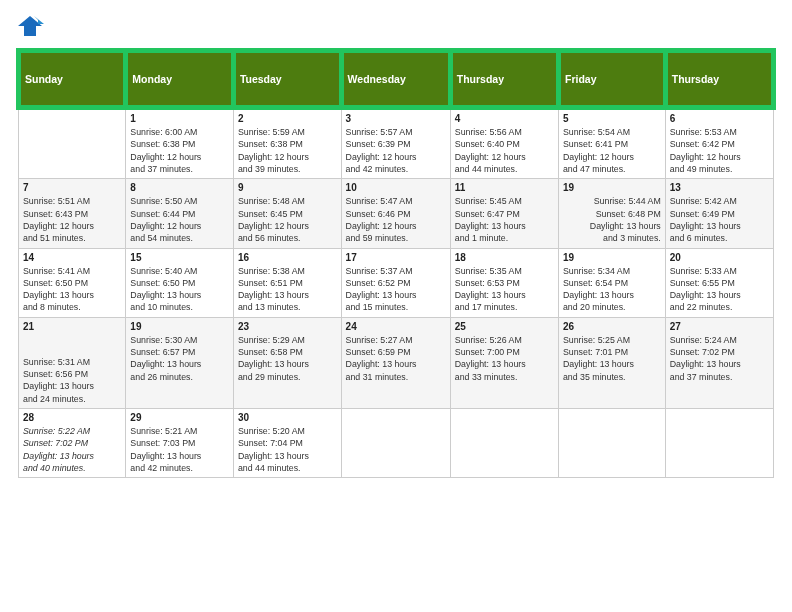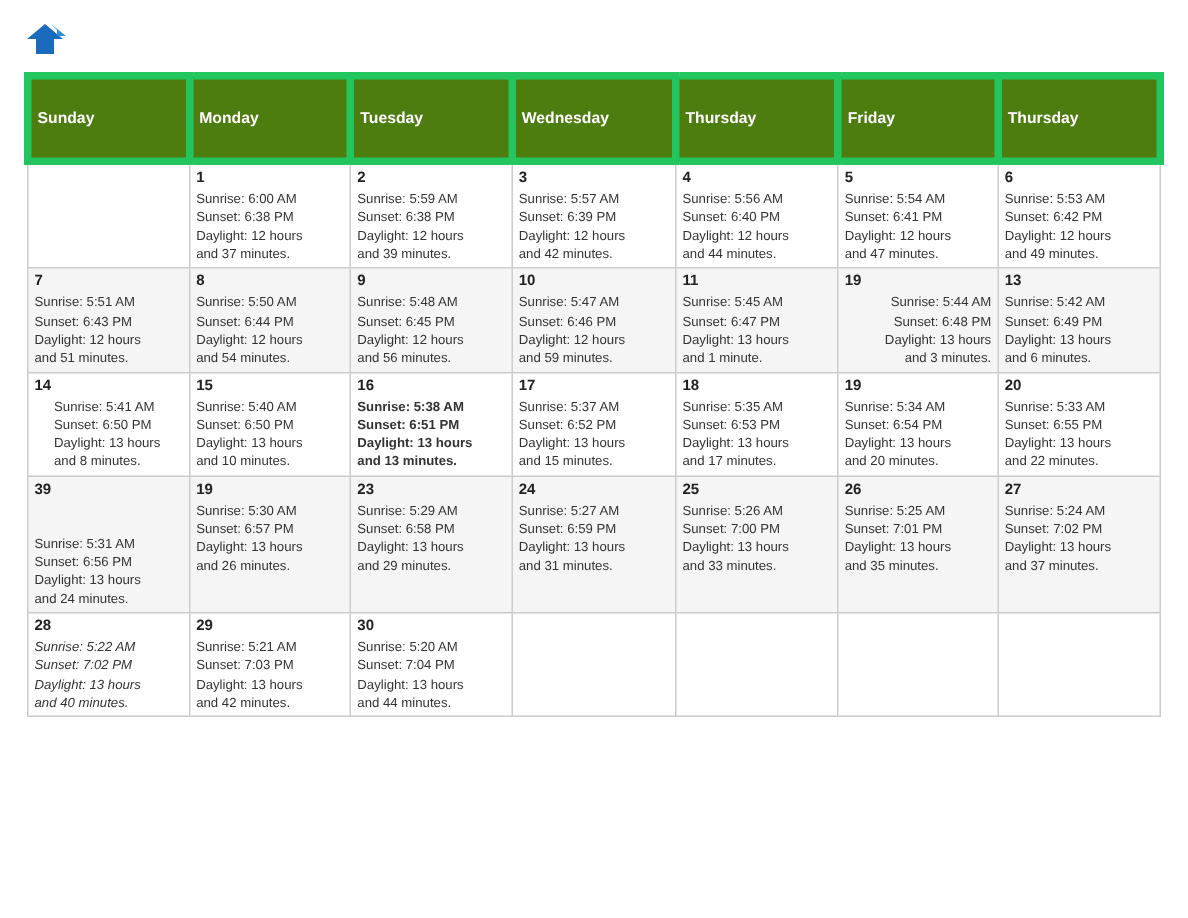--- a/index.html
+++ b/index.html
@@ -226,35 +226,35 @@
             <div class="day-number">13</div>
             <div class="day-info" style="white-space: pre-line;">Sunrise: 5:42 AM
 Sunset: 6:49 PM
 Daylight: 13 hours
 and 6 minutes.</div>
           </td>
         </tr>
         <tr class="row-white">
           <td>
             <div class="day-number">14</div>
-            <div class="day-info" style="white-space: pre-line; margin-left: 13px;">Sunrise: 5:41 AM
+            <div class="day-info" style="white-space: pre-line;">Sunrise: 5:41 AM
 Sunset: 6:50 PM
 Daylight: 13 hours
 and 8 minutes.</div>
           </td>
           <td>
             <div class="day-number">15</div>
             <div class="day-info" style="white-space: pre-line;">Sunrise: 5:40 AM
 Sunset: 6:50 PM
 Daylight: 13 hours
 and 10 minutes.</div>
           </td>
           <td>
             <div class="day-number">16</div>
-            <div class="day-info" style="white-space: pre-line; font-weight: bold;">Sunrise: 5:38 AM
+            <div class="day-info" style="white-space: pre-line;">Sunrise: 5:38 AM
 Sunset: 6:51 PM
 Daylight: 13 hours
 and 13 minutes.</div>
           </td>
           <td>
             <div class="day-number">17</div>
             <div class="day-info" style="white-space: pre-line;">Sunrise: 5:37 AM
 Sunset: 6:52 PM
 Daylight: 13 hours
 and 15 minutes.</div>
@@ -276,21 +276,21 @@
           <td>
             <div class="day-number">20</div>
             <div class="day-info" style="white-space: pre-line;">Sunrise: 5:33 AM
 Sunset: 6:55 PM
 Daylight: 13 hours
 and 22 minutes.</div>
           </td>
         </tr>
         <tr class="row-shaded">
           <td>
-            <div class="day-number">39</div>
+            <div class="day-number">21</div>
             <div class="day-info" style="white-space: pre-line; margin-top: 24px;">Sunrise: 5:31 AM
 Sunset: 6:56 PM
 Daylight: 13 hours
 and 24 minutes.</div>
           </td>
           <td>
             <div class="day-number">19</div>
             <div class="day-info" style="white-space: pre-line;">Sunrise: 5:30 AM
 Sunset: 6:57 PM
 Daylight: 13 hours

